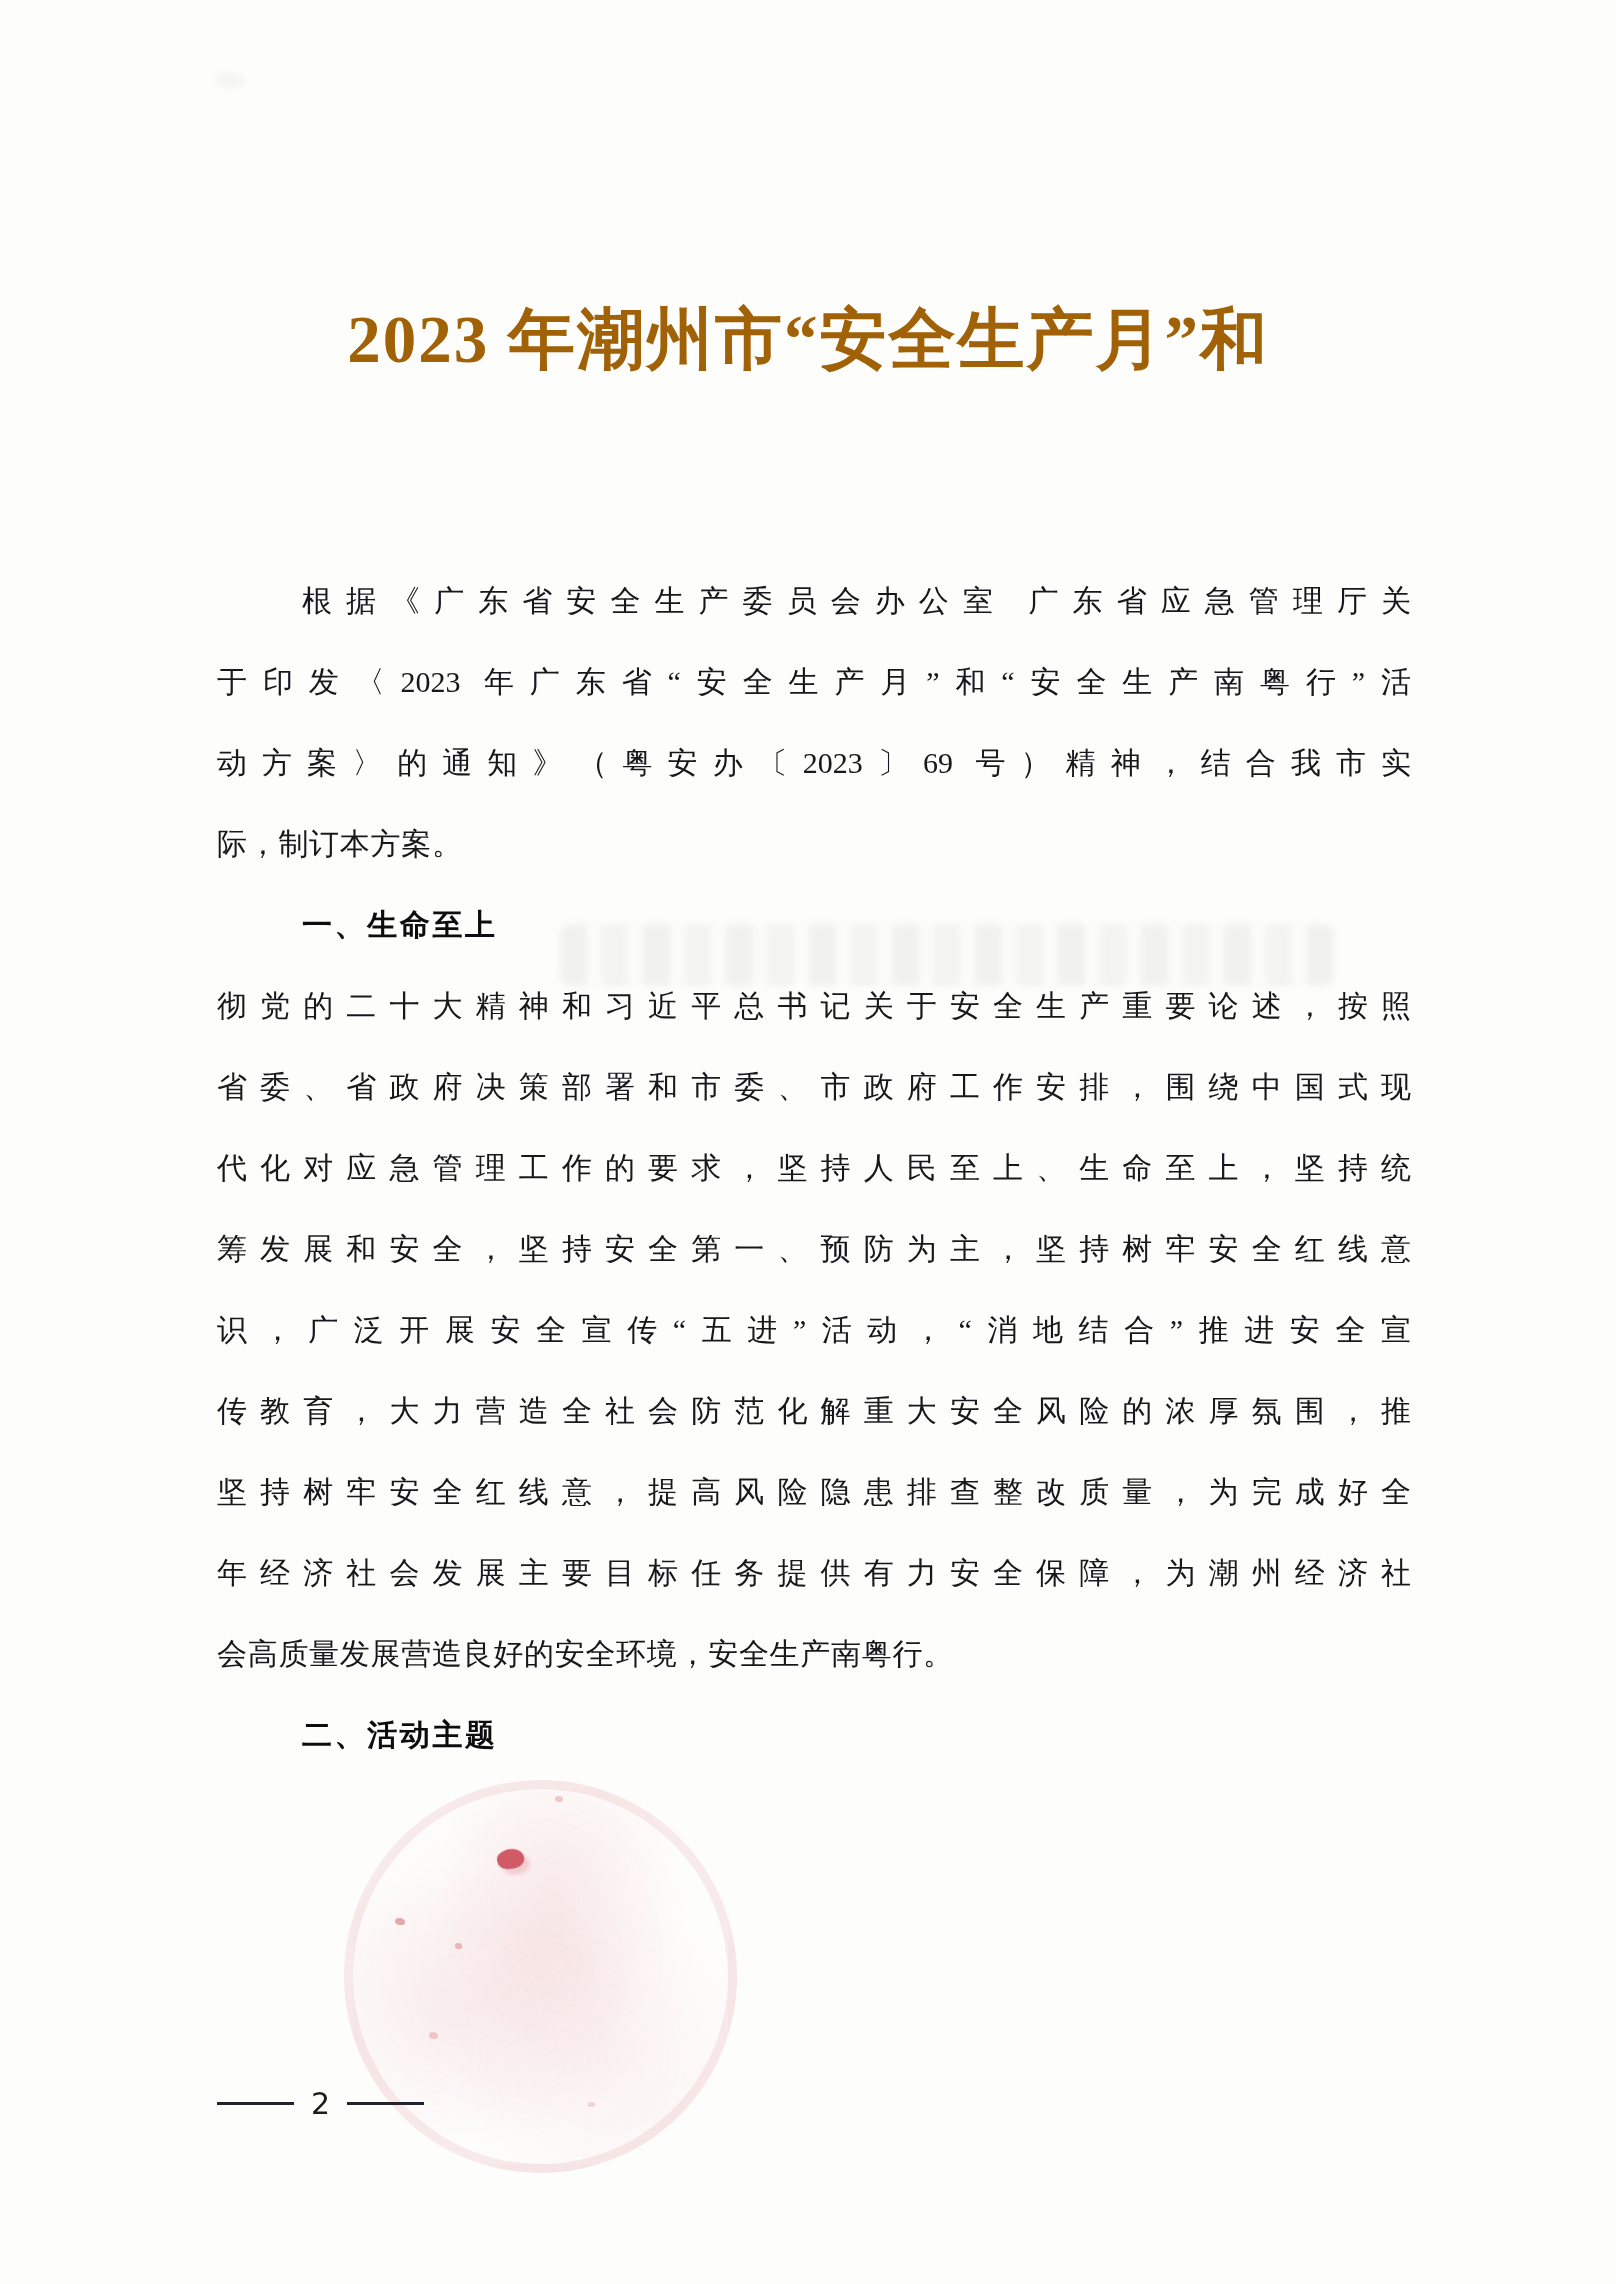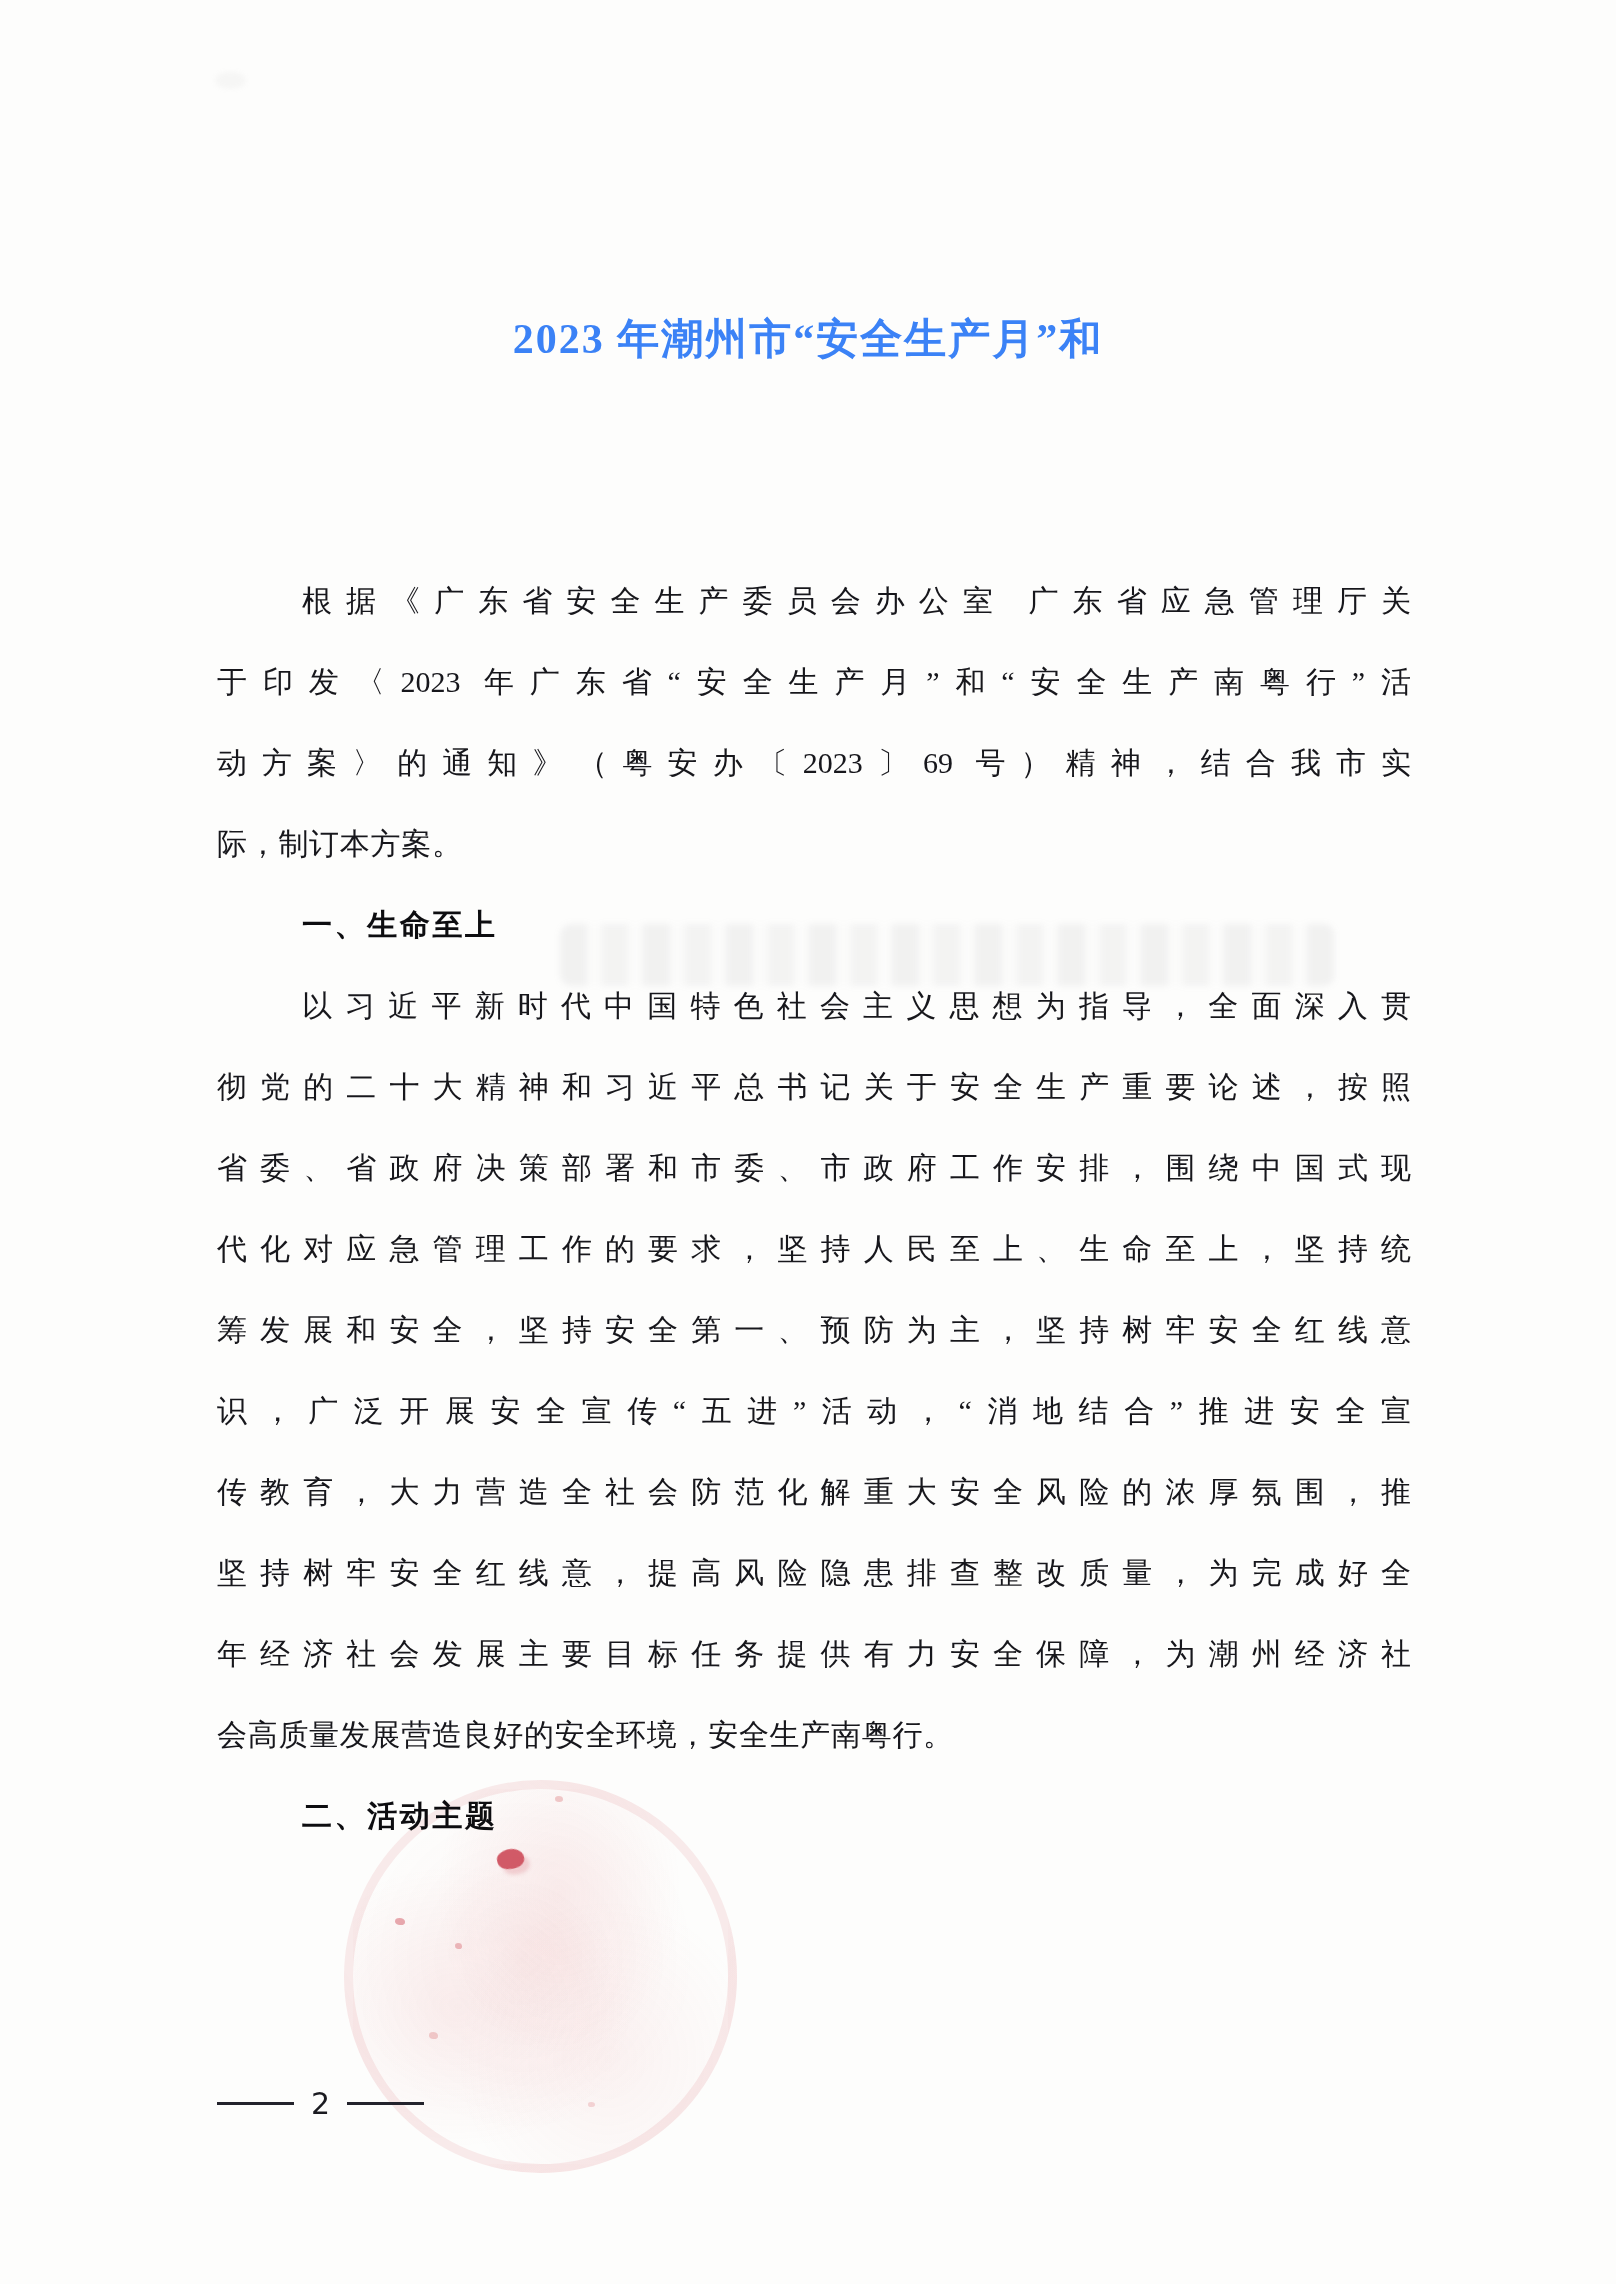--- a/index.html
+++ b/index.html
@@ -11,24 +11,24 @@
     font-family:"Liberation Serif", serif;
     color:#17171c;
   }
   
   .title-block{
     position:absolute;left:0;top:292px;width:1616px;
     text-align:center;
   }
   .title-line{
     height:95px;line-height:95px;
-    font-size:42px;font-weight:700;
+    font-size:67px;font-weight:700;
     letter-spacing:2px;
     font-family:"Liberation Serif", serif;
-    color:#3b82f6;
+    color:#a16207;
   }
   
   .body-block{
     position:absolute;left:217px;top:560px;width:1194px;
   }
   .line{
     height:81px;line-height:81px;
     font-size:30px;
     letter-spacing:0.7px;
     white-space:nowrap;
@@ -112,21 +112,20 @@
   </div>
 
   <div class="body-block">
     <div class="line just indent">根据《广东省安全生产委员会办公室 广东省应急管理厅关</div>
     <div class="line just">于印发〈2023 年广东省“安全生产月”和“安全生产南粤行”活</div>
     <div class="line just">动方案〉的通知》（粤安办〔2023〕69 号）精神，结合我市实</div>
     <div class="line">际，制订本方案。</div>
 
     <div class="line heading indent">一、生命至上</div>
 
-    <div class="line just indent">以习近平新时代中国特色社会主义思想为指导，全面深入贯</div>
     <div class="line just">彻党的二十大精神和习近平总书记关于安全生产重要论述，按照</div>
     <div class="line just">省委、省政府决策部署和市委、市政府工作安排，围绕中国式现</div>
     <div class="line just">代化对应急管理工作的要求，坚持人民至上、生命至上，坚持统</div>
     <div class="line just">筹发展和安全，坚持安全第一、预防为主，坚持树牢安全红线意</div>
     <div class="line just">识，广泛开展安全宣传“五进”活动，“消地结合”推进安全宣</div>
     <div class="line just">传教育，大力营造全社会防范化解重大安全风险的浓厚氛围，推</div>
     <div class="line just">坚持树牢安全红线意，提高风险隐患排查整改质量，为完成好全</div>
     <div class="line just">年经济社会发展主要目标任务提供有力安全保障，为潮州经济社</div>
     <div class="line">会高质量发展营造良好的安全环境，安全生产南粤行。</div>
 

